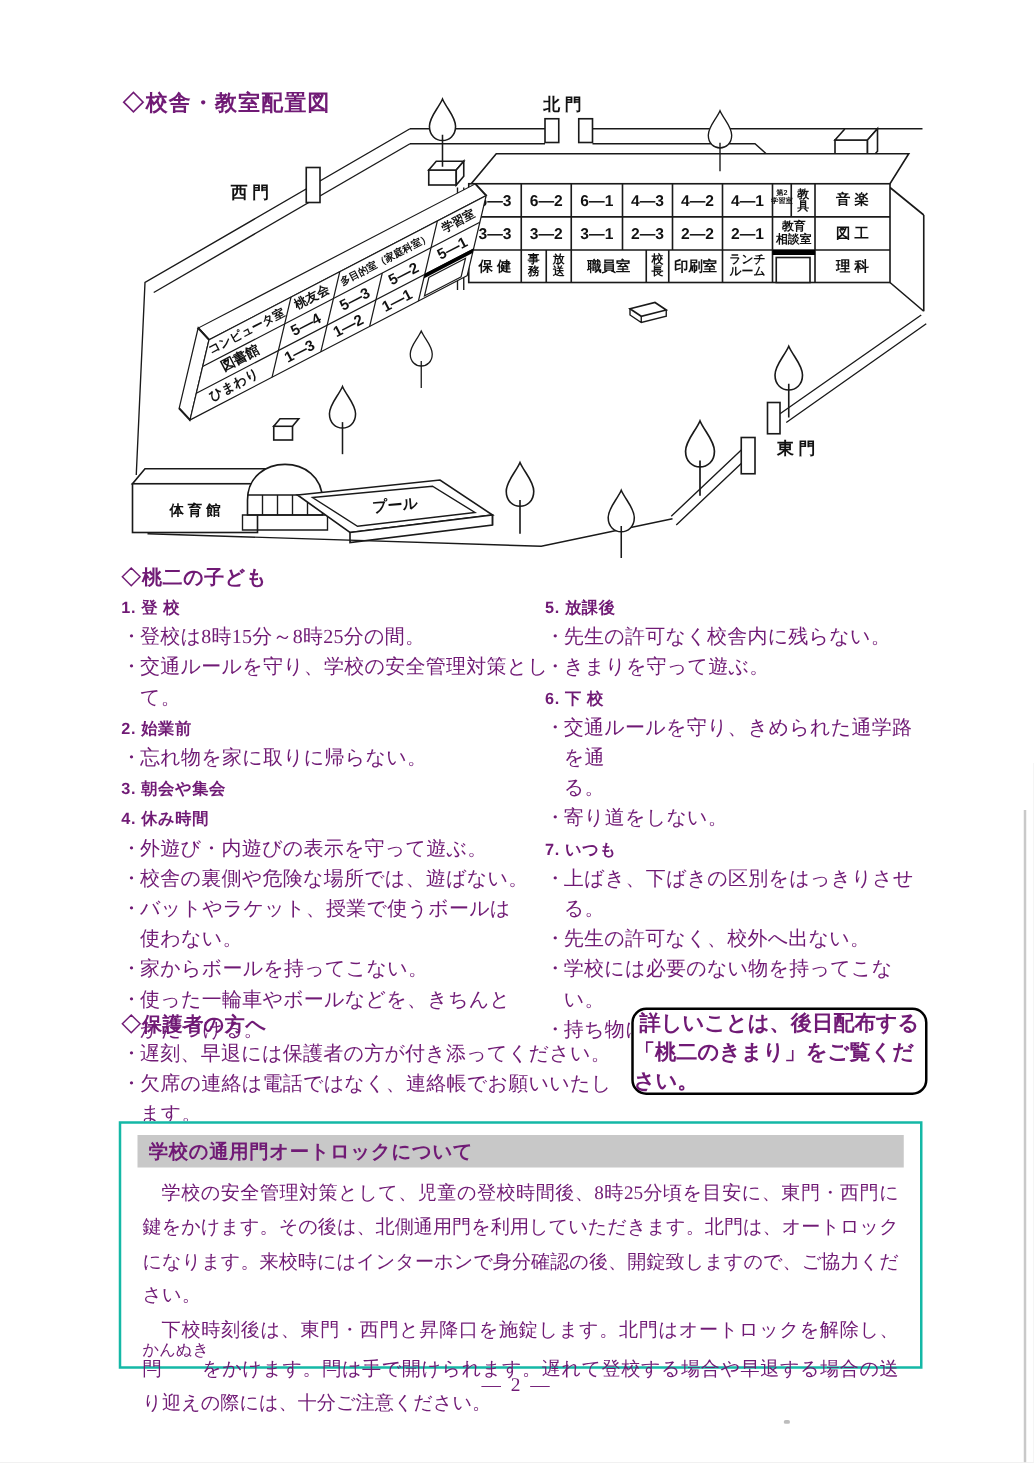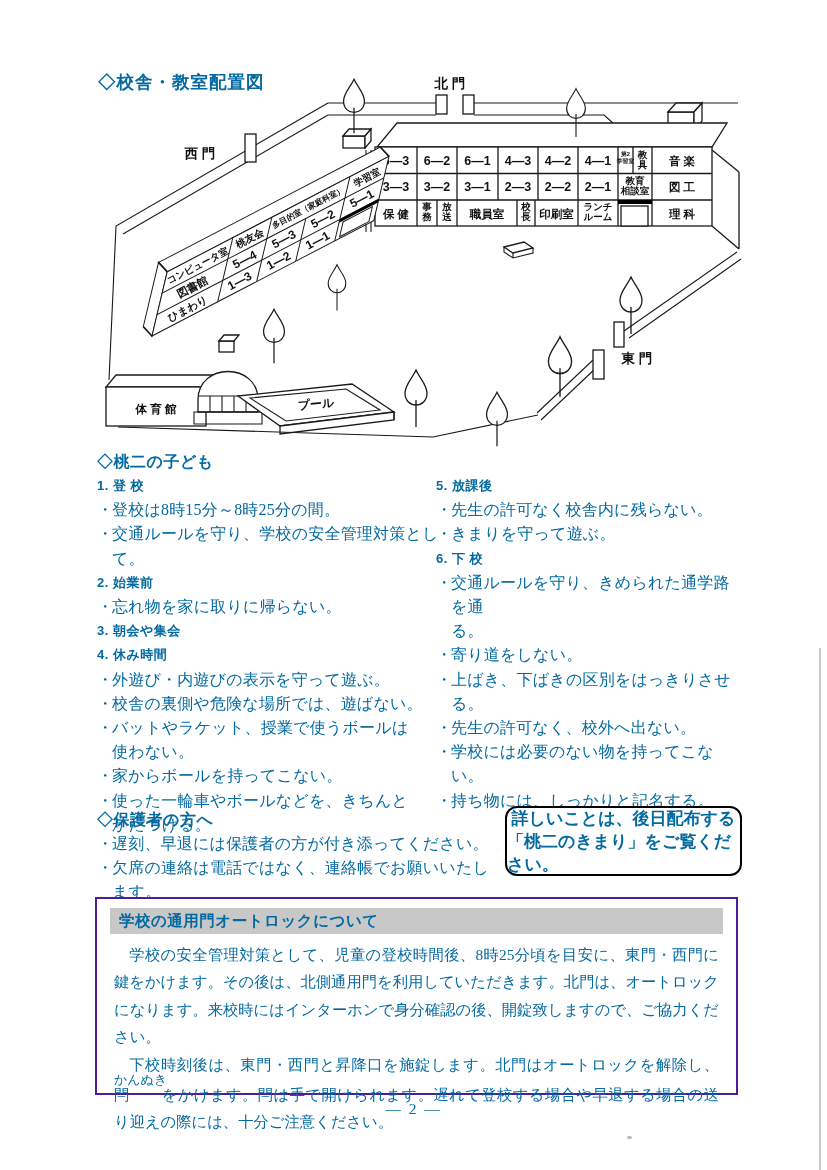--- a/index.html
+++ b/index.html
@@ -1,19 +1,19 @@
 <!DOCTYPE html>
 <html><head>
 <meta charset="utf-8">
 <style>
   html,body{margin:0;padding:0;background:#e8e8e8;}
   .page{
     position:relative; width:827px; height:1170px; margin:0 auto;
     background:#ffffff; overflow:hidden;
-    font-family:"Liberation Sans", sans-serif; color:#0369a1;
+    font-family:"Liberation Sans", sans-serif; color:#701a75;
   }
   
   .map-title{
     position:absolute; left:98px; top:70px;
     font-size:17.5px; font-weight:bold; letter-spacing:1px;
   }
   svg.map{ position:absolute; left:90px; top:60px; }
   svg.map text{ font-family:"Liberation Sans", sans-serif; fill:#111; }
   .ln{ stroke:#1a1a1a; stroke-width:1.3; fill:none; }
   .thin{ stroke:#1a1a1a; stroke-width:1.1; fill:none; }
@@ -40,21 +40,21 @@
   
   .callout{
     position:absolute; left:505px; top:806px; width:233px; height:66px;
     border:2.5px solid #000; border-radius:12px; background:#fff;
     display:flex; flex-direction:column; justify-content:center; align-items:center;
   }
   .callout div{ font-size:17px; font-weight:bold; line-height:23px; }
   
   .lockbox{
     position:absolute; left:95px; top:897px; width:643px; height:198px;
-    border:2px solid #4c1d95; background:#fff; box-sizing:border-box;
+    border:2px solid #14b8a6; background:#fff; box-sizing:border-box;
   }
   .lockbox .bar{
     margin:9px 13px 0 13px; background:#c8c8c8; padding:3px 9px 2px 9px;
     font-size:15.5px; font-weight:bold; letter-spacing:0.5px;
   }
   .lockbox p{
     margin:7px 17px 0 17px; font-family:"Liberation Serif", serif;
     font-size:15.3px; line-height:27.4px; text-align:justify; text-indent:1em;
   }
   .lockbox p.cont{ margin-top:0; }
@@ -241,20 +241,21 @@
   </div>
 
   <div class="col" style="left:436px; top:474px; width:306px;">
     <div class="rule-title">5. 放課後</div>
     <div class="bullet">先生の許可なく校舎内に残らない。</div>
     <div class="bullet">きまりを守って遊ぶ。</div>
     <div class="rule-title">6. 下 校</div>
     <div class="bullet">交通ルールを守り、きめられた通学路を通
 る。</div>
     <div class="bullet">寄り道をしない。</div>
+    <div class="rule-title">7. いつも</div>
     <div class="bullet">上ばき、下ばきの区別をはっきりさせる。</div>
     <div class="bullet">先生の許可なく、校外へ出ない。</div>
     <div class="bullet">学校には必要のない物を持ってこない。</div>
     <div class="bullet">持ち物には、しっかりと記名する。</div>
   </div>
 
   <div class="sec-head" style="left:97px; top:810px;">◇保護者の方へ</div>
   <div class="col" style="left:97px; top:832px; width:400px;">
     <div class="bullet">遅刻、早退には保護者の方が付き添ってください。</div>
     <div class="bullet">欠席の連絡は電話ではなく、連絡帳でお願いいたします。</div>

